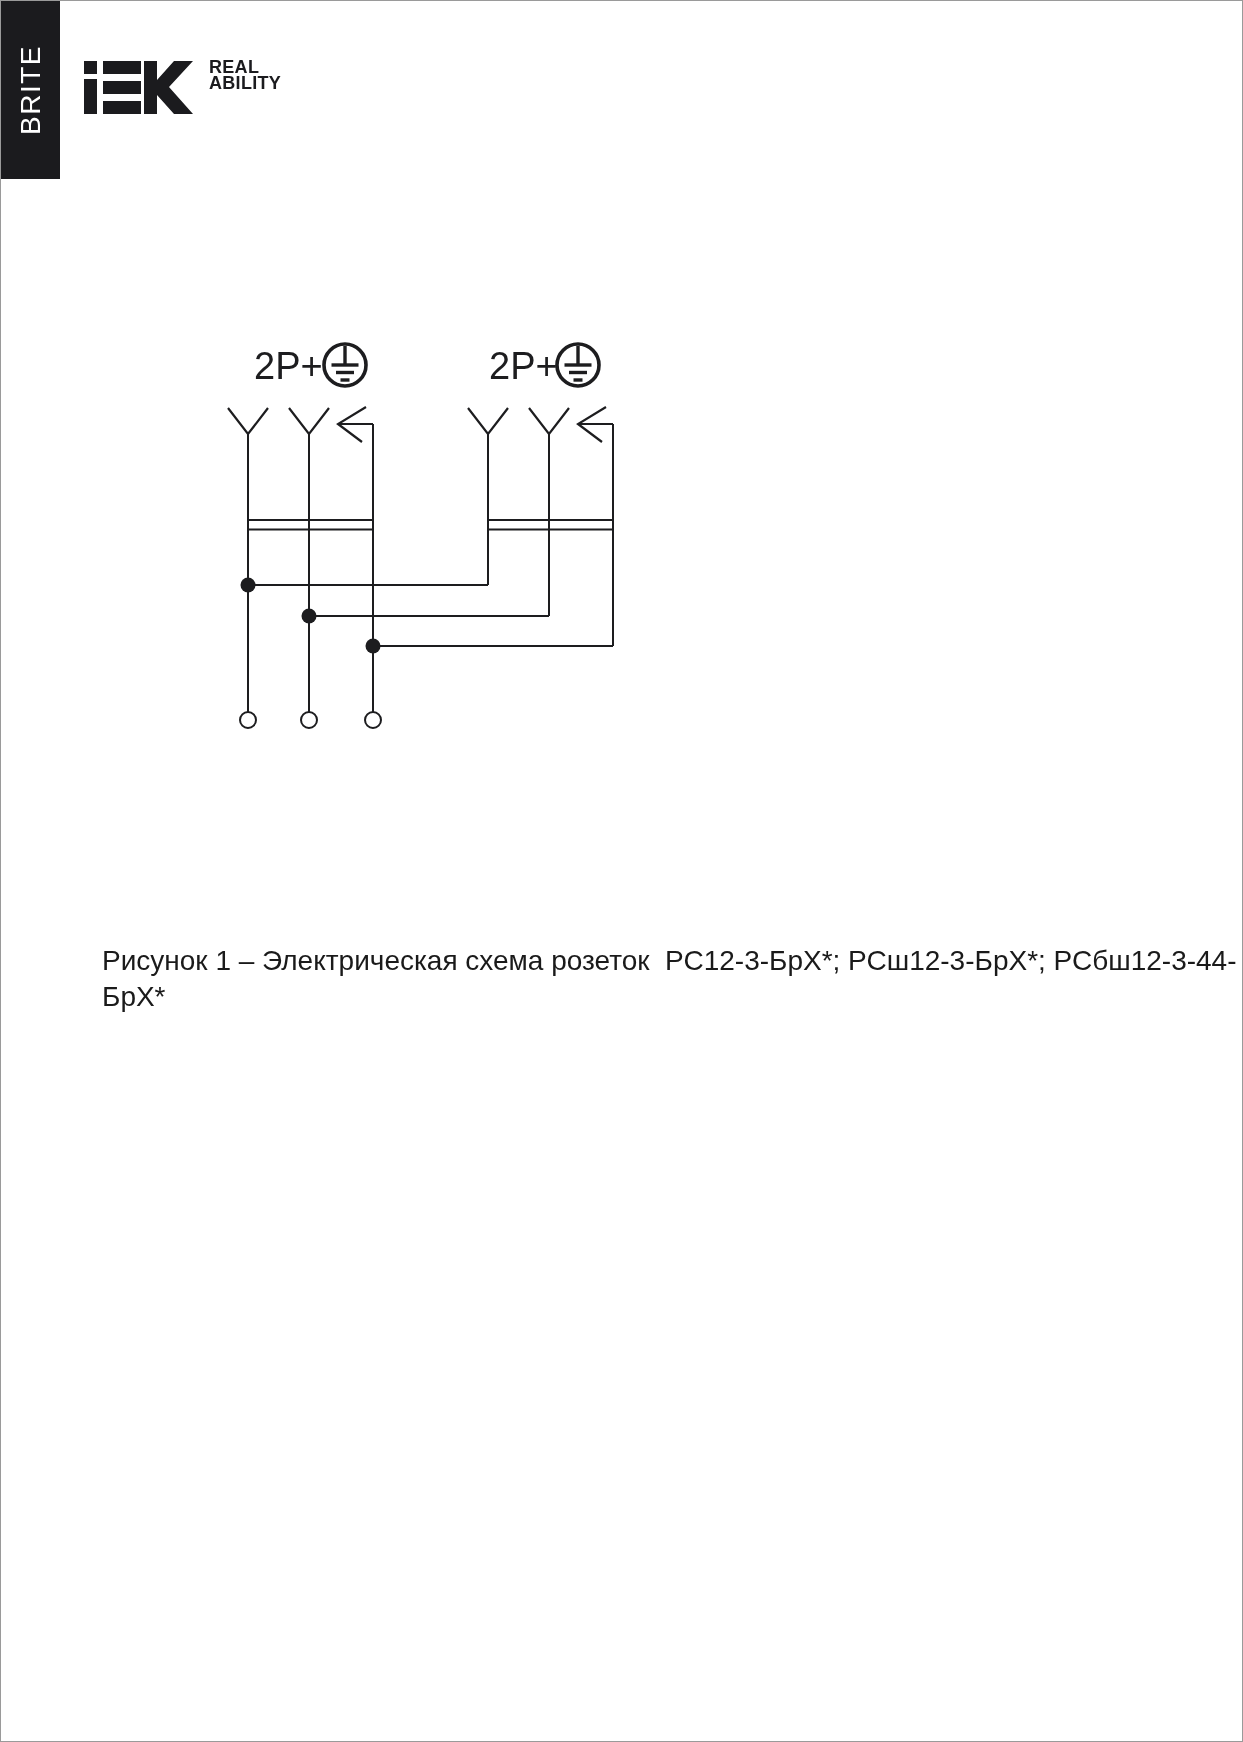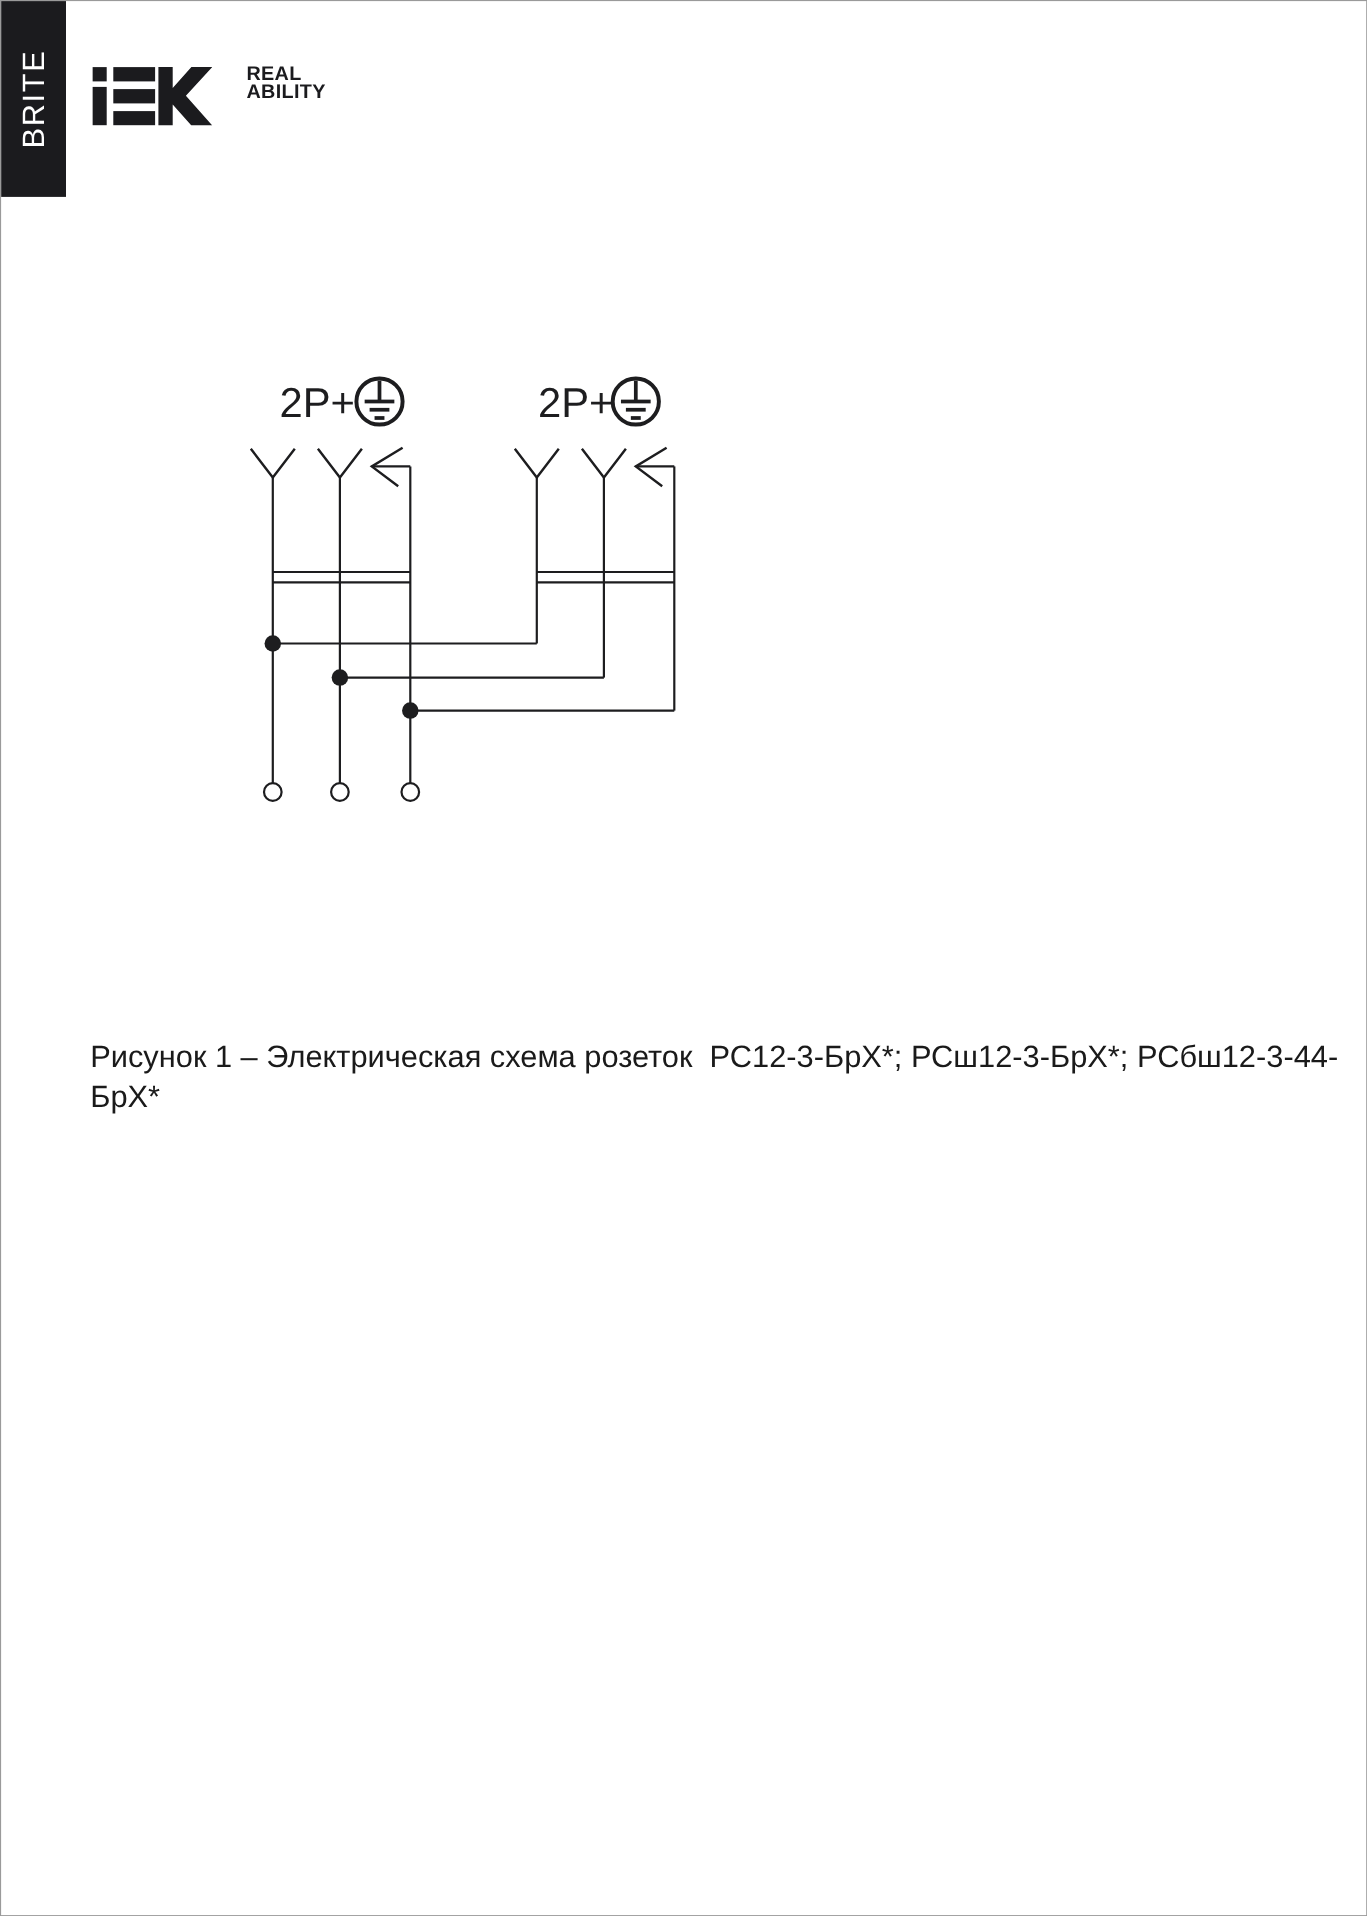--- a/index.html
+++ b/index.html
@@ -26,39 +26,39 @@
     font-size:28px;
     letter-spacing:1.5px;
     white-space:nowrap;
   }
   
   .logo{
     position:absolute;left:83px;top:60px;
     width:109px;height:53px;
   }
   .tagline{
-    position:absolute;left:223px;top:58px;
+    position:absolute;left:208px;top:58px;
     font-weight:bold;
     font-size:18px;
     line-height:16px;
     letter-spacing:0.3px;
     color:#1b1b1e;
   }
   
   .schematic{
     position:absolute;left:0;top:0;
     width:1243px;height:780px;
   }
   .schematic text{
     font-family:"Liberation Sans",sans-serif;
     font-size:38px;
     fill:#1d1d1f;
   }
   .caption{
-    position:absolute;left:81px;top:942px;
+    position:absolute;left:101px;top:942px;
     margin:0;
     font-size:28px;
     line-height:36px;
     white-space:pre-wrap;
     color:#1a1a1a;
   }
 </style>
 </head>
 <body>
 

